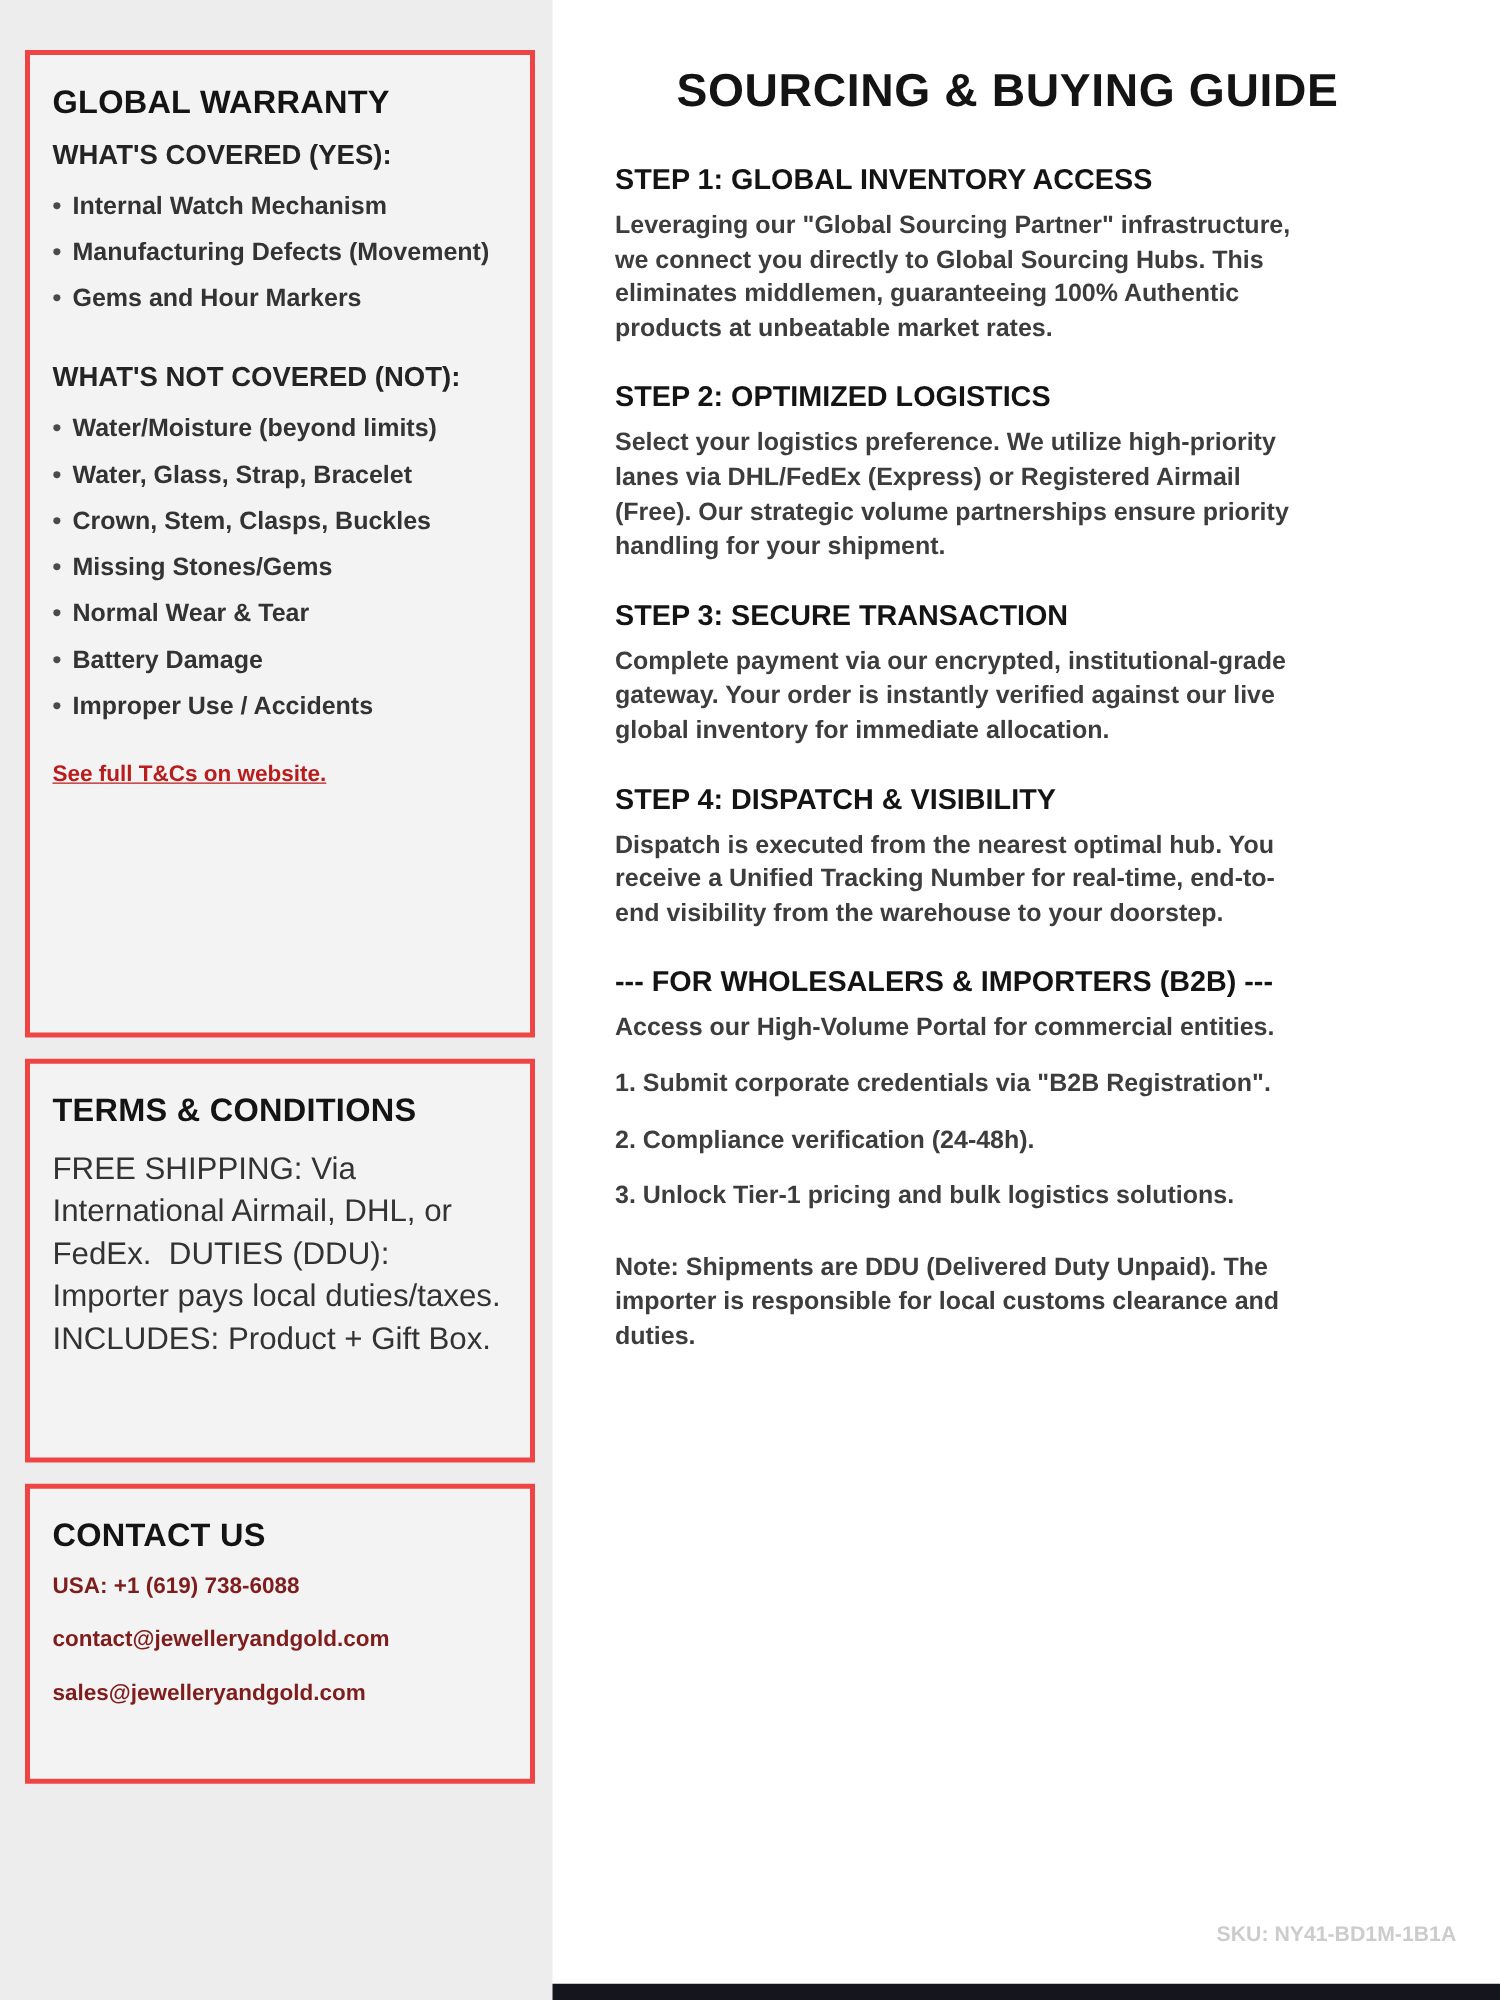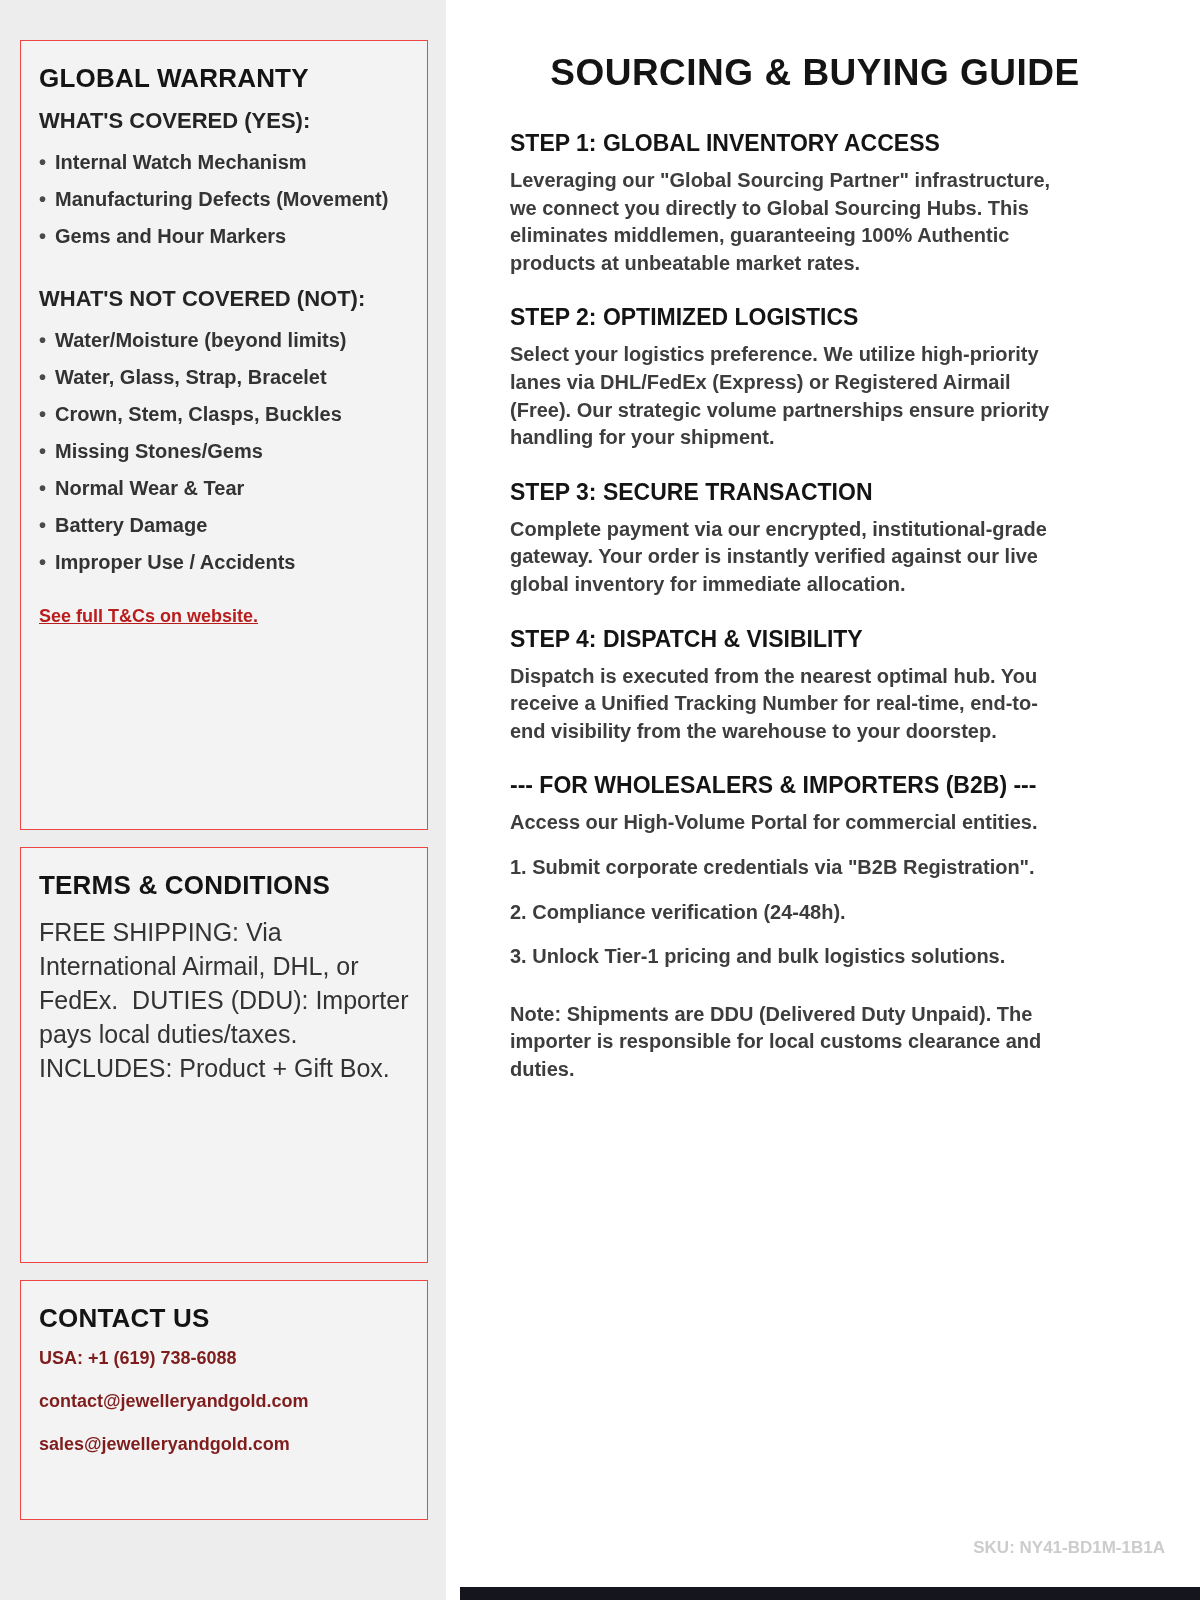--- a/index.html
+++ b/index.html
@@ -8,26 +8,26 @@
     position:relative; width:1200px; height:1600px;
     background:#ffffff; overflow:hidden;
   }
   
   .sidebar {
     position:absolute; left:0; top:0; width:446px; height:1600px;
     background:#ededed; box-sizing:border-box;
     padding:40px 18px 0 20px;
   }
   .box {
-    background:#f3f3f3; border:1px solid #ef4444;
+    background:#f3f3f3; border:4px solid #ef4444;
     box-sizing:border-box; padding:22px 18px;
     margin-bottom:17px;
   }
   .box-warranty { height:790px; }
-  .box-terms    { height:416px; }
+  .box-terms    { height:323px; }
   .box-contact  { height:240px; }
   .box h2 {
     margin:0 0 14px 0; font-size:26px; font-weight:bold;
     color:#141414; letter-spacing:0.2px;
   }
   .box h3 {
     margin:0 0 16px 0; font-size:22px; font-weight:bold; color:#242424;
   }
   .box h3.spaced { margin-top:38px; }
   .bullets { list-style:none; margin:0; padding:0; }
@@ -41,21 +41,21 @@
   }
   .terms-body {
     margin:4px 0 0 0; font-size:25px; font-weight:normal; color:#333333;
     line-height:1.36; white-space:pre-wrap;
   }
   .contact-line {
     margin:0 0 22px 0; font-size:18px; font-weight:bold; color:#7f1d1d;
   }
   
   .main {
-    position:absolute; left:460px; top:0; right:0; height:1600px;
+    position:absolute; left:442px; top:0; right:0; height:1600px;
     background:#ffffff; box-sizing:border-box;
     padding:52px 80px 0 50px;
   }
   .main h1 {
     margin:0 0 36px 0; font-size:37px; font-weight:bold;
     color:#141414; text-align:center; letter-spacing:0.5px;
   }
   .step h2, .b2b h2 {
     margin:27px 0 10px 0; font-size:23px; font-weight:bold; color:#141414;
   }

